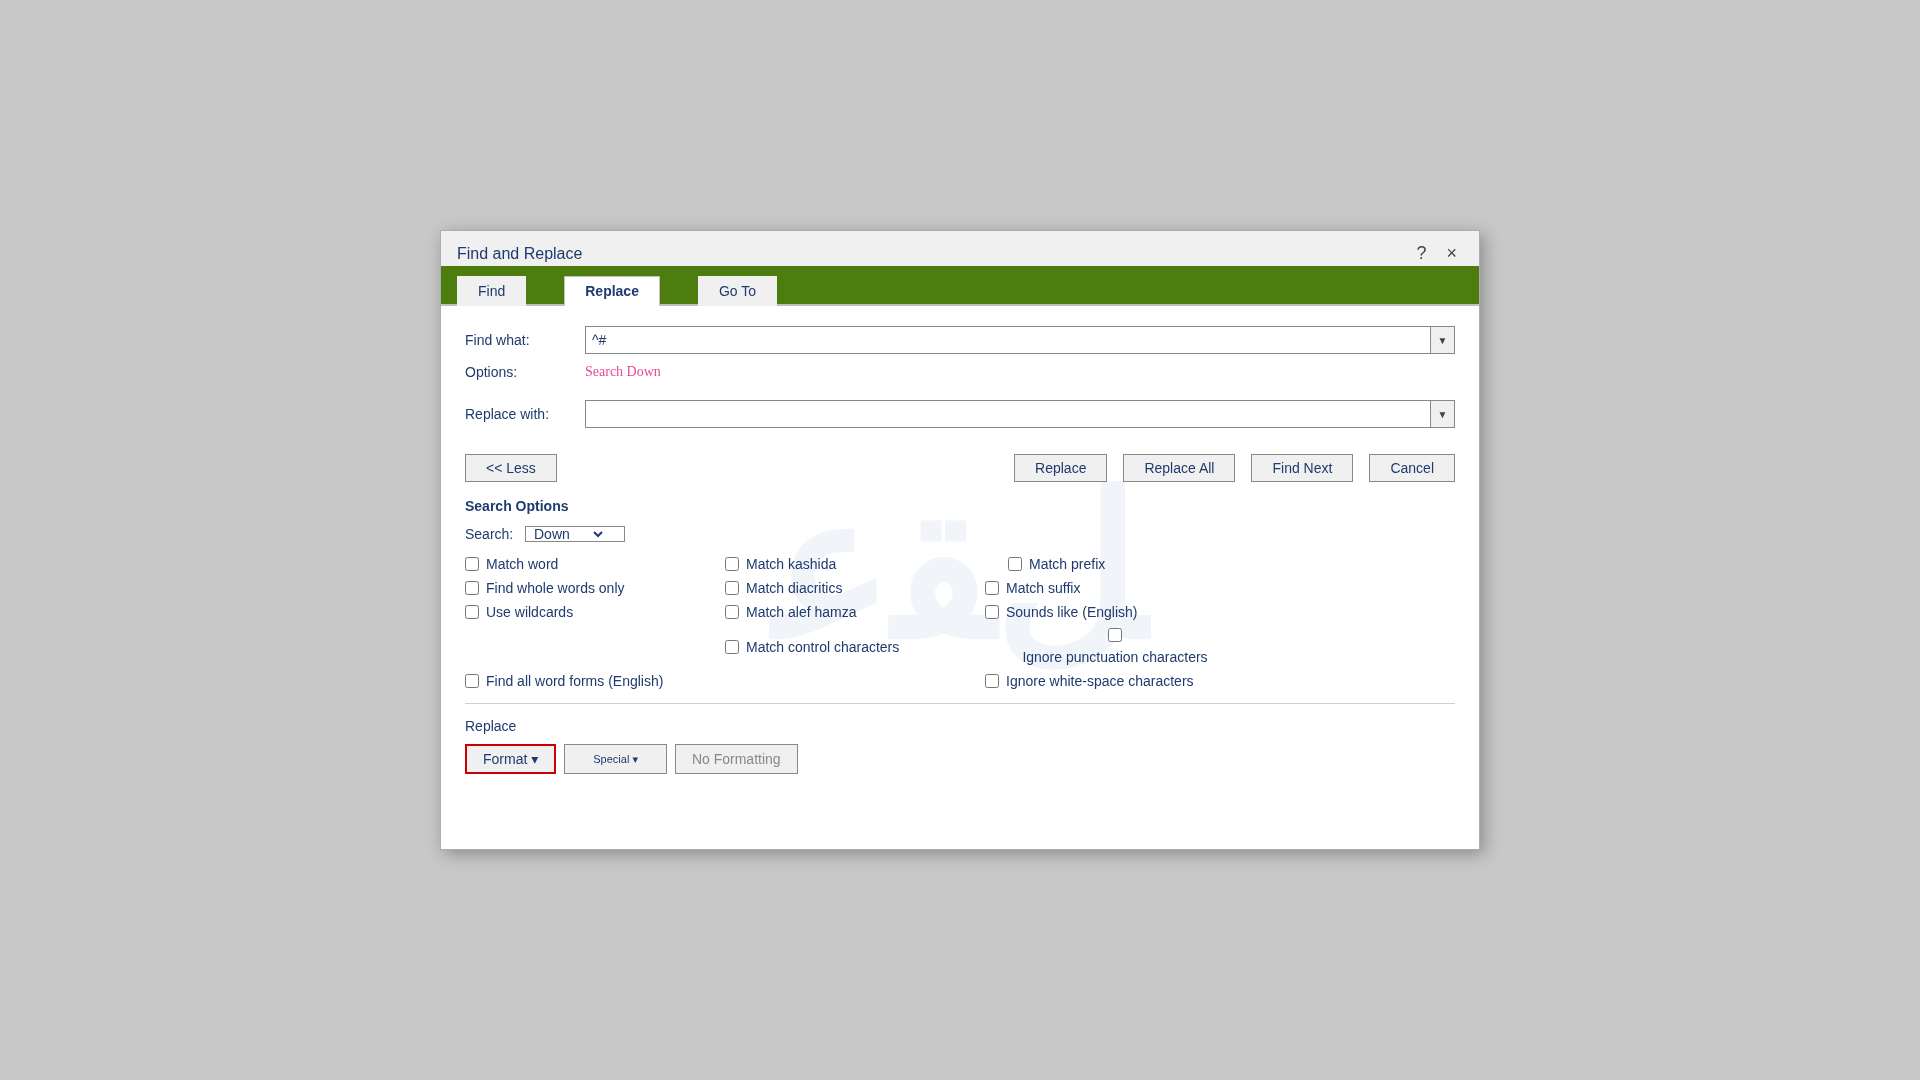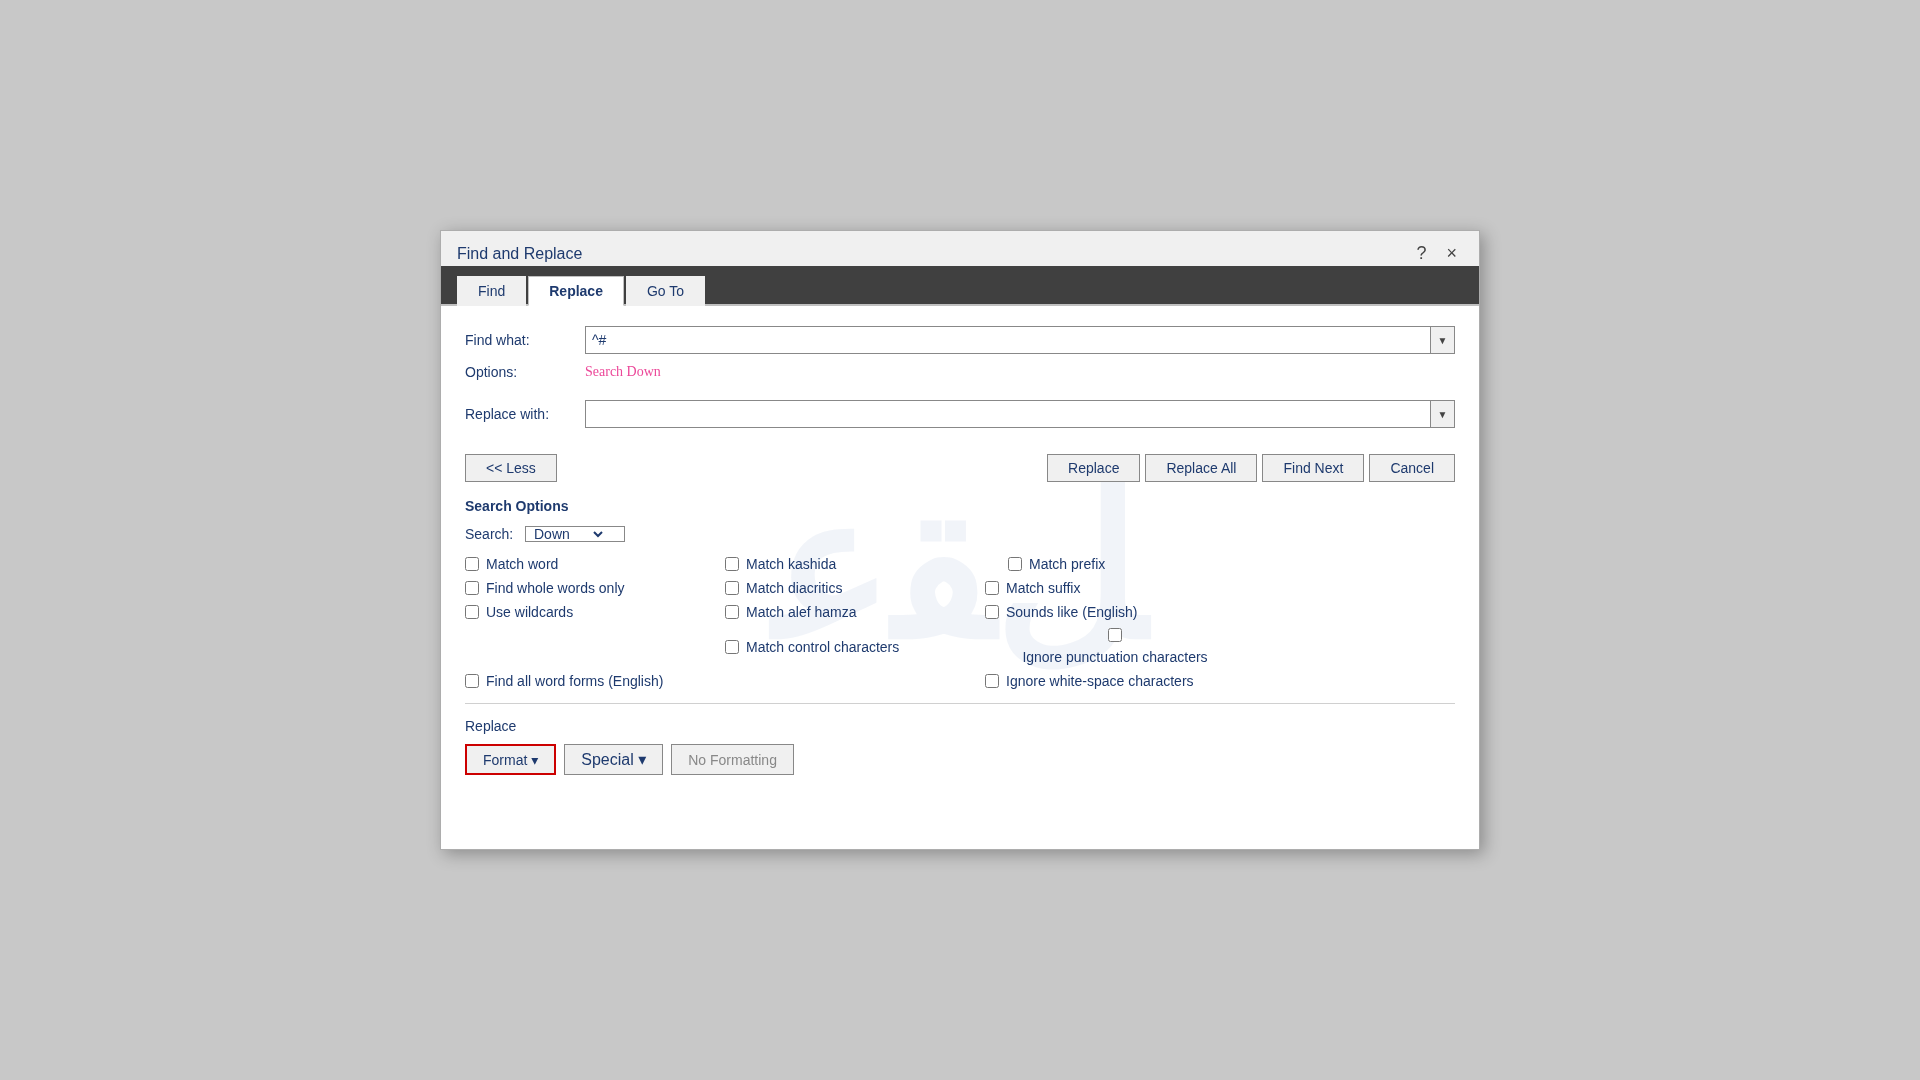--- a/index.html
+++ b/index.html
@@ -47,21 +47,22 @@
       border: none;
       cursor: pointer;
       font-size: 18px;
       color: #444;
       padding: 2px 6px;
     }
     .tab-bar {
       display: flex;
       padding: 8px 16px 0 16px;
       border-bottom: 2px solid #c0c0c0;
-      background: #404040;
+      background: #4d7c0f;
+      gap: 36px;
     }
     .tab {
       padding: 6px 20px;
       cursor: pointer;
       color: #1e3a6e;
       font-size: 14px;
       border: 1px solid transparent;
       border-bottom: none;
       background: #f0f0f0;
       margin-right: 2px;
@@ -140,21 +141,21 @@
       justify-content: center;
       border-left: 1px solid #888;
       background: #f0f0f0;
       cursor: pointer;
       color: #444;
       font-size: 10px;
     }
     .buttons-row {
       display: flex;
       align-items: flex-end;
-      gap: 5px;
+      gap: 16px;
       margin-bottom: 16px;
       position: relative;
       z-index: 1;
     }
     .btn {
       padding: 5px 20px;
       border: 1px solid #888;
       background: #f0f0f0;
       cursor: pointer;
       font-size: 14px;
@@ -245,25 +246,25 @@
     .btn-format {
       padding: 5px 16px;
       border: 2px solid #cc0000;
       background: #f0f0f0;
       cursor: pointer;
       font-size: 14px;
       color: #1e3a6e;
       font-family: 'Segoe UI', Arial, sans-serif;
     }
     .btn-special {
-      padding: 5px 16px;
+      padding: 5px 28px;
       border: 1px solid #888;
       background: #f0f0f0;
       cursor: pointer;
-      font-size: 16px;
+      font-size: 11px;
       color: #1e3a6e;
       font-family: 'Segoe UI', Arial, sans-serif;
     }
     .btn-noformat {
       padding: 5px 16px;
       border: 1px solid #888;
       background: #f0f0f0;
       cursor: pointer;
       font-size: 14px;
       color: #888;

